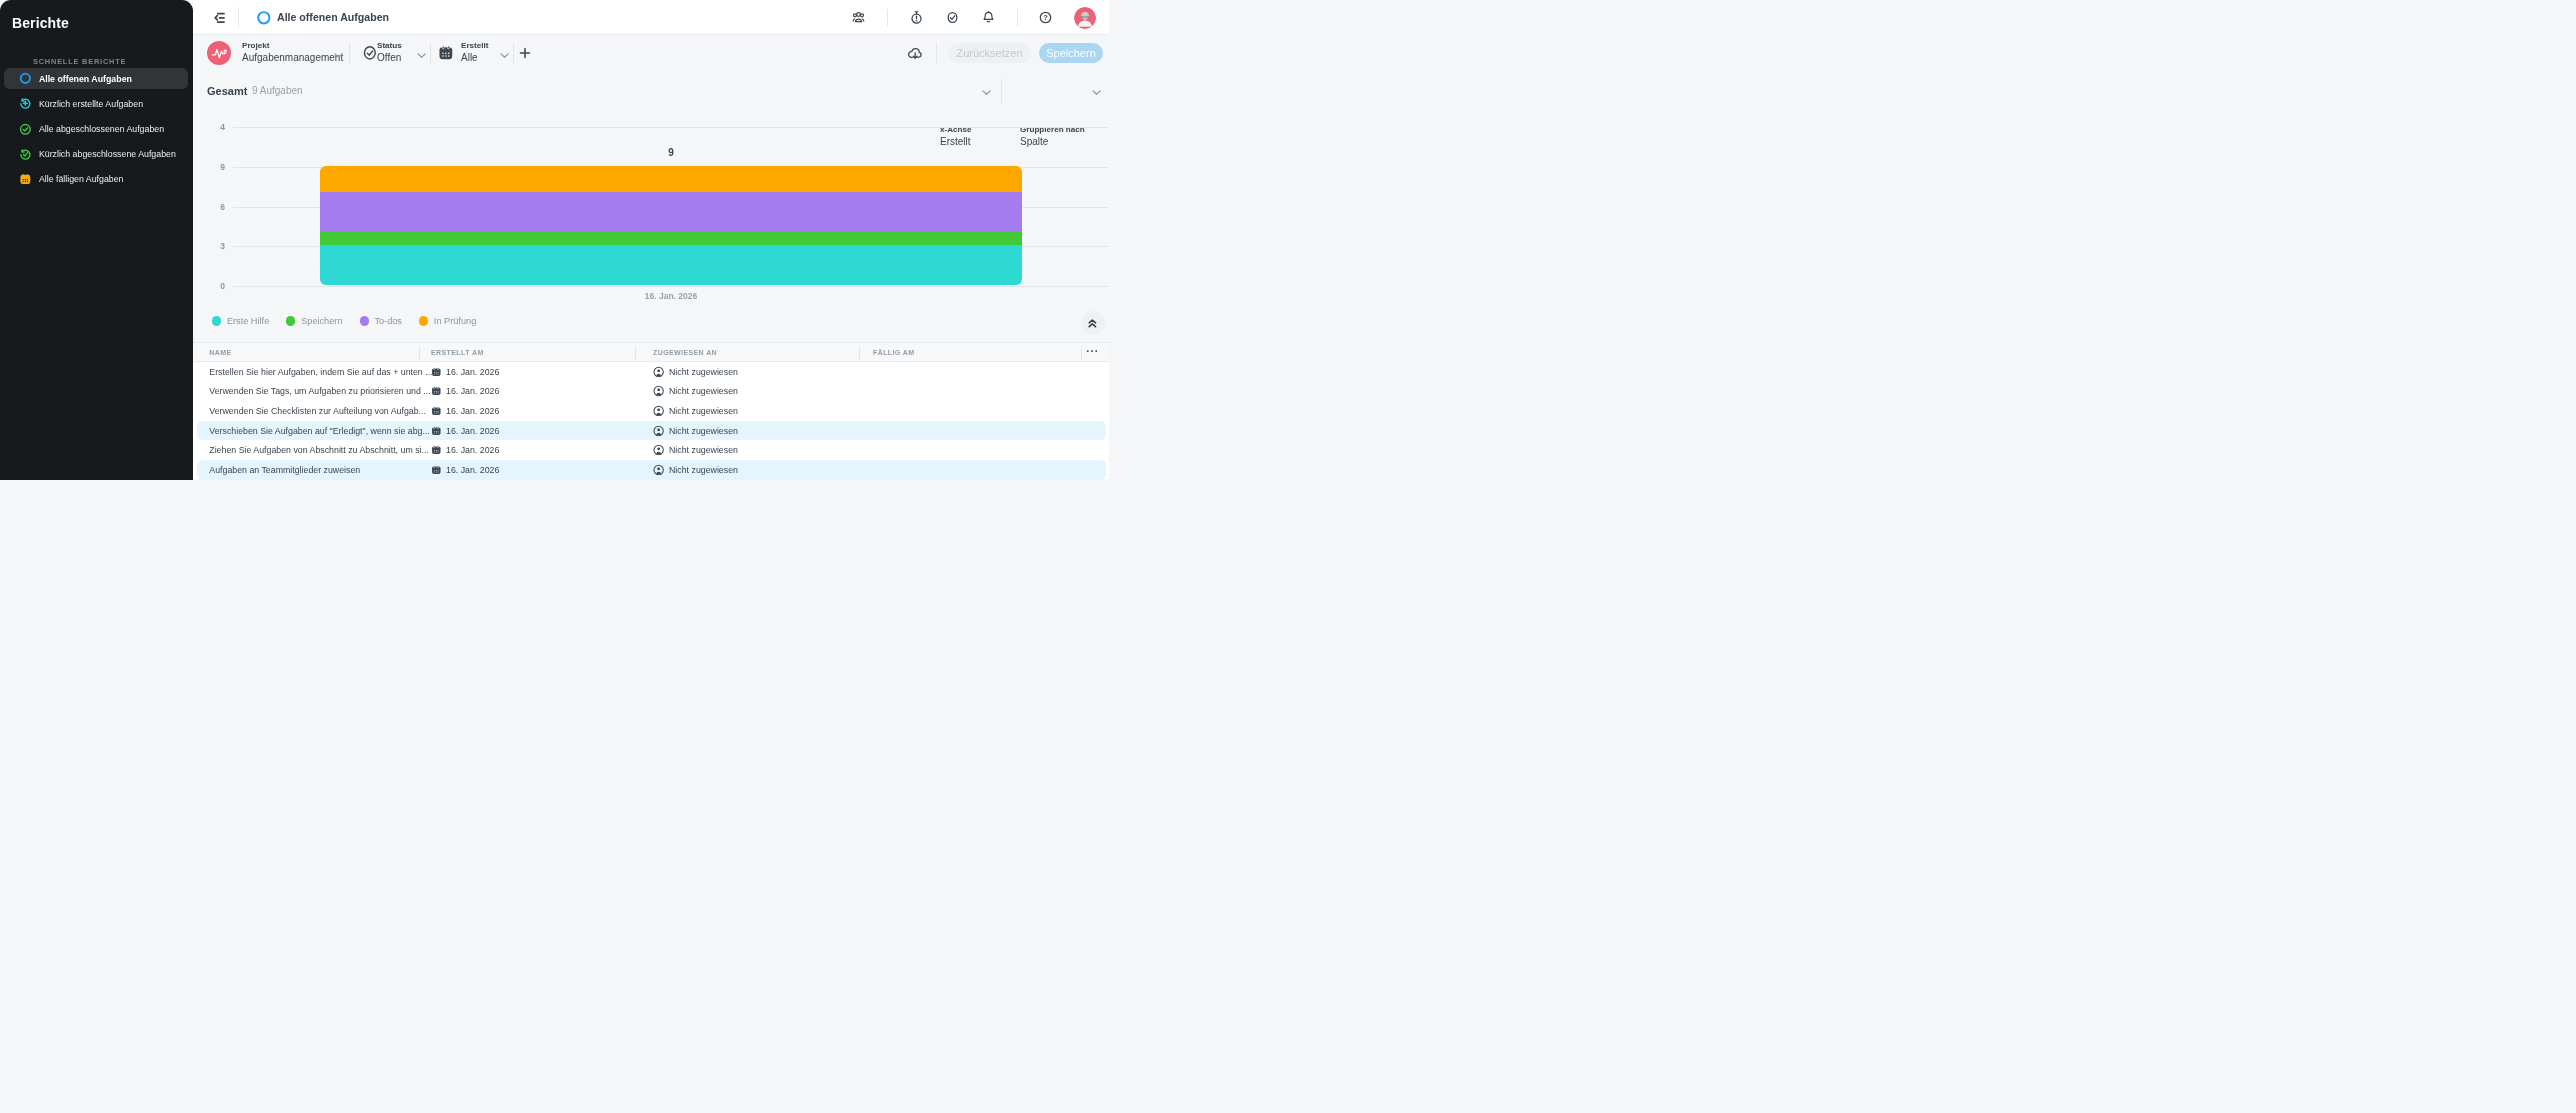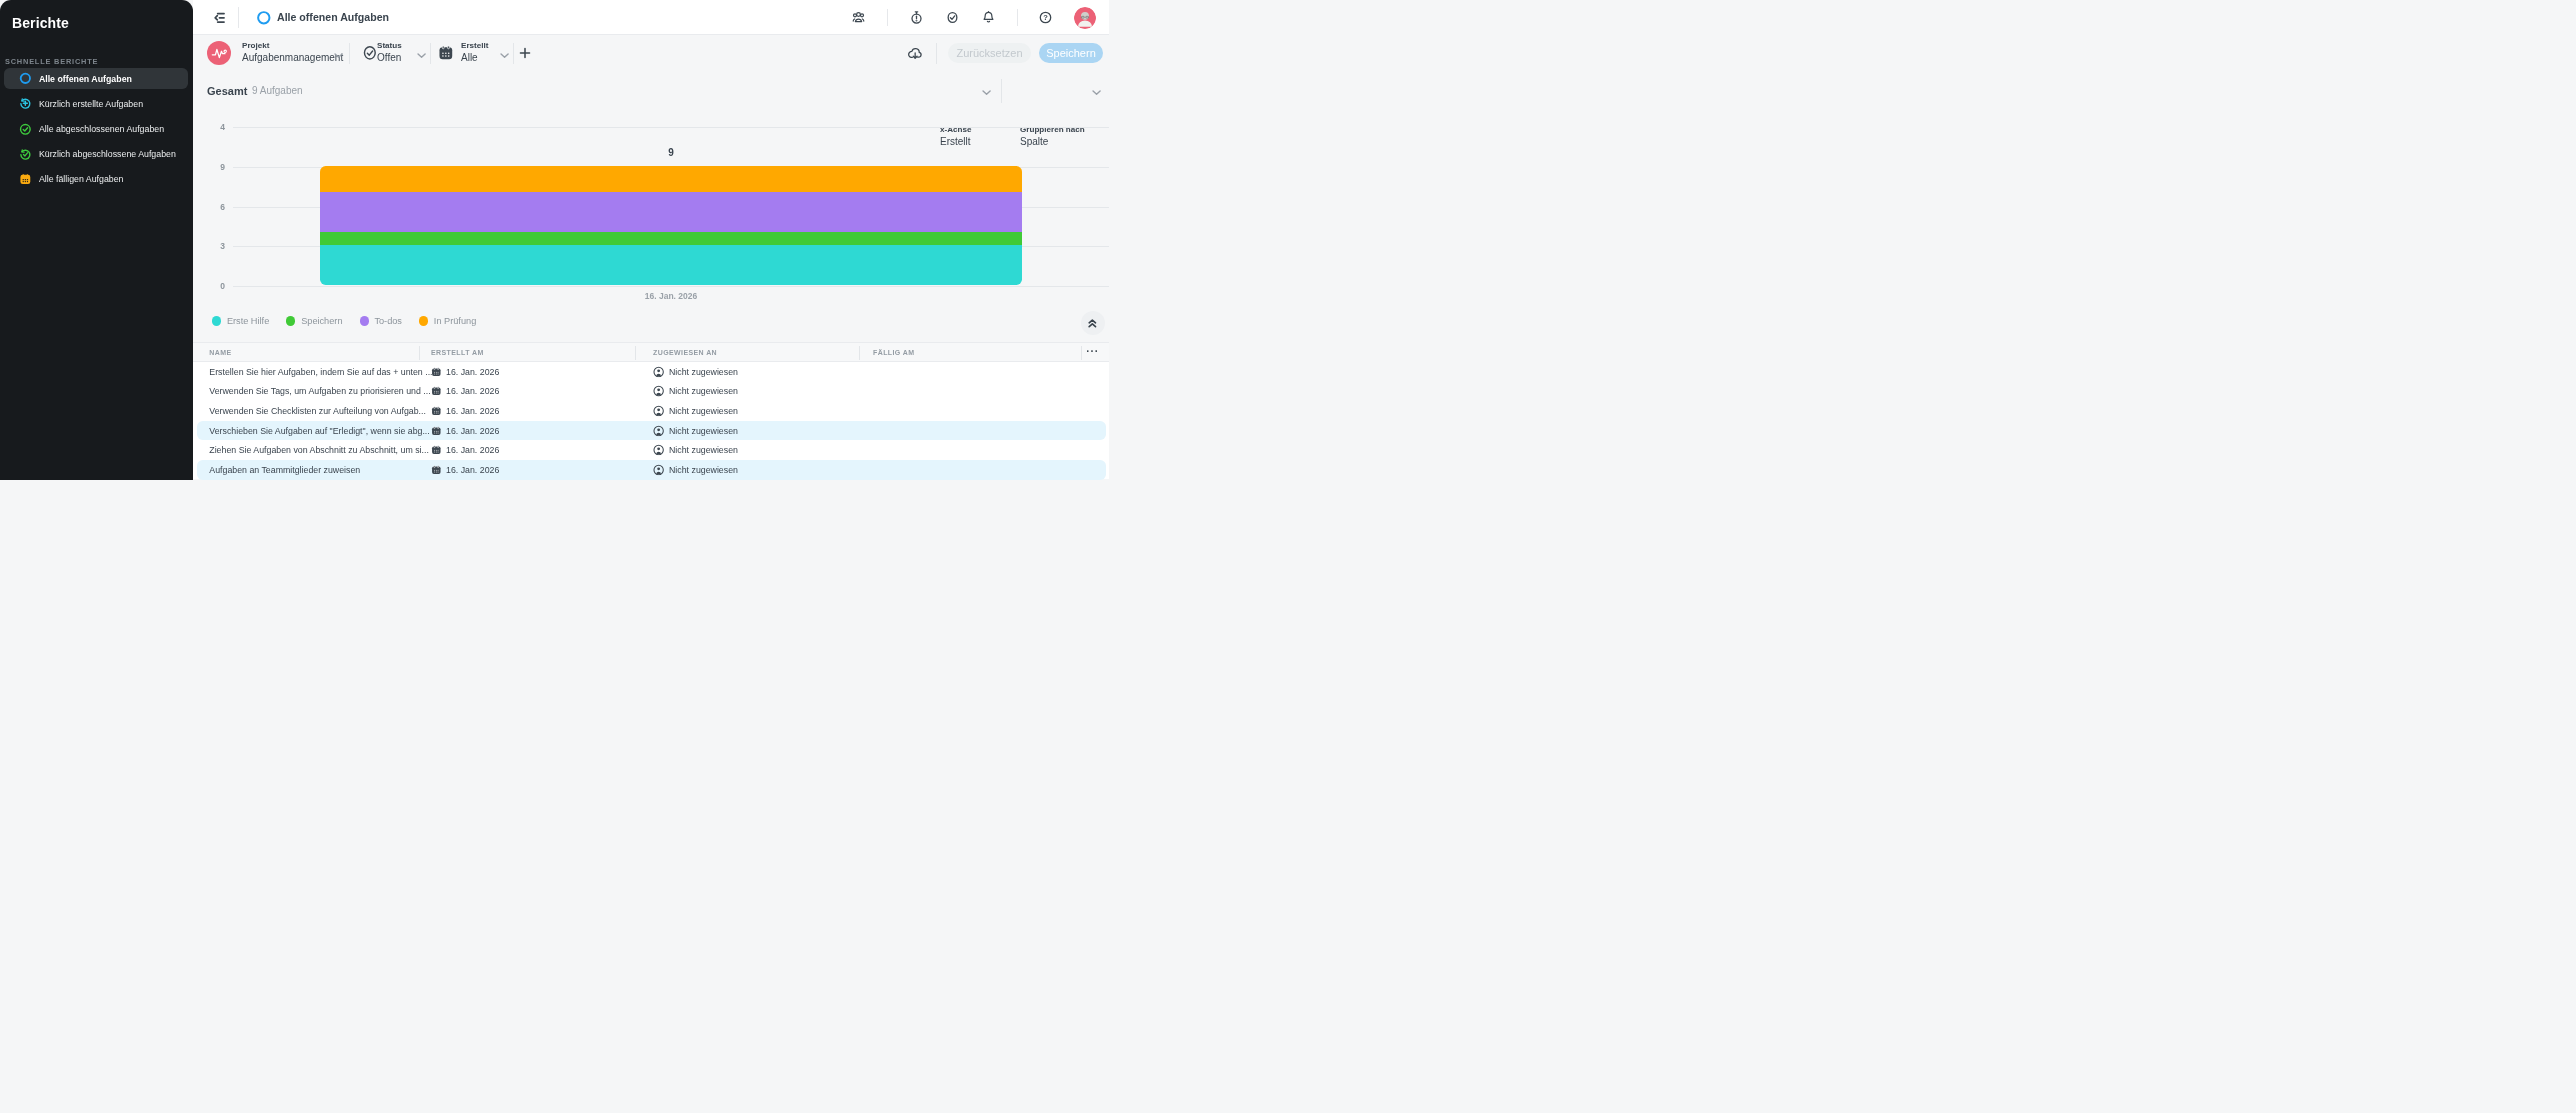--- a/index.html
+++ b/index.html
@@ -8,21 +8,21 @@
     font-family: "Liberation Sans", sans-serif;
     background:#f5f6f7;
     color:#3a444e;
     overflow:hidden;
   }
   .app { position:relative; width:1109px; height:480px; background:#f5f6f7; }
 
   
   .sidebar { position:absolute; left:0; top:0; width:193px; height:600px; background:#171a1d;border-radius:11px; }
   .sb-title { position:absolute; left:12px; top:15px; font-size:14px; font-weight:bold; color:#ffffff; letter-spacing:0.1px; }
-  .sb-section { position:absolute; left:5px; top:57px; font-size:7.4px; font-weight:bold; color:#7d858c; letter-spacing:0.8px; }
+  .sb-section { position:absolute; left:33px; top:57px; font-size:7.4px; font-weight:bold; color:#7d858c; letter-spacing:0.8px; }
   .sb-items { position:absolute; left:4.2px; top:68px; width:184px; }
   .side-item { position:relative; height:21px; margin-bottom:4.2px; border-radius:5.7px; display:flex; align-items:center; padding-left:15px; cursor:pointer; }
   .side-item.active { background:#303539; }
   .si-icon { width:12.7px; height:12.7px; display:inline-flex; }
   .si-label { margin-left:7px; font-size:8.8px; color:#eceeef; }
   .side-item.active .si-label { font-weight:bold; color:#ffffff; }
 
   
   .topbar { position:absolute; left:193px; top:0; width:916px; height:35px; background:#ffffff; border-bottom:0.7px solid #e9ebee; }
   .tb-collapse { position:absolute; left:19px; top:10px; width:15.6px; height:15.6px; cursor:pointer; }

